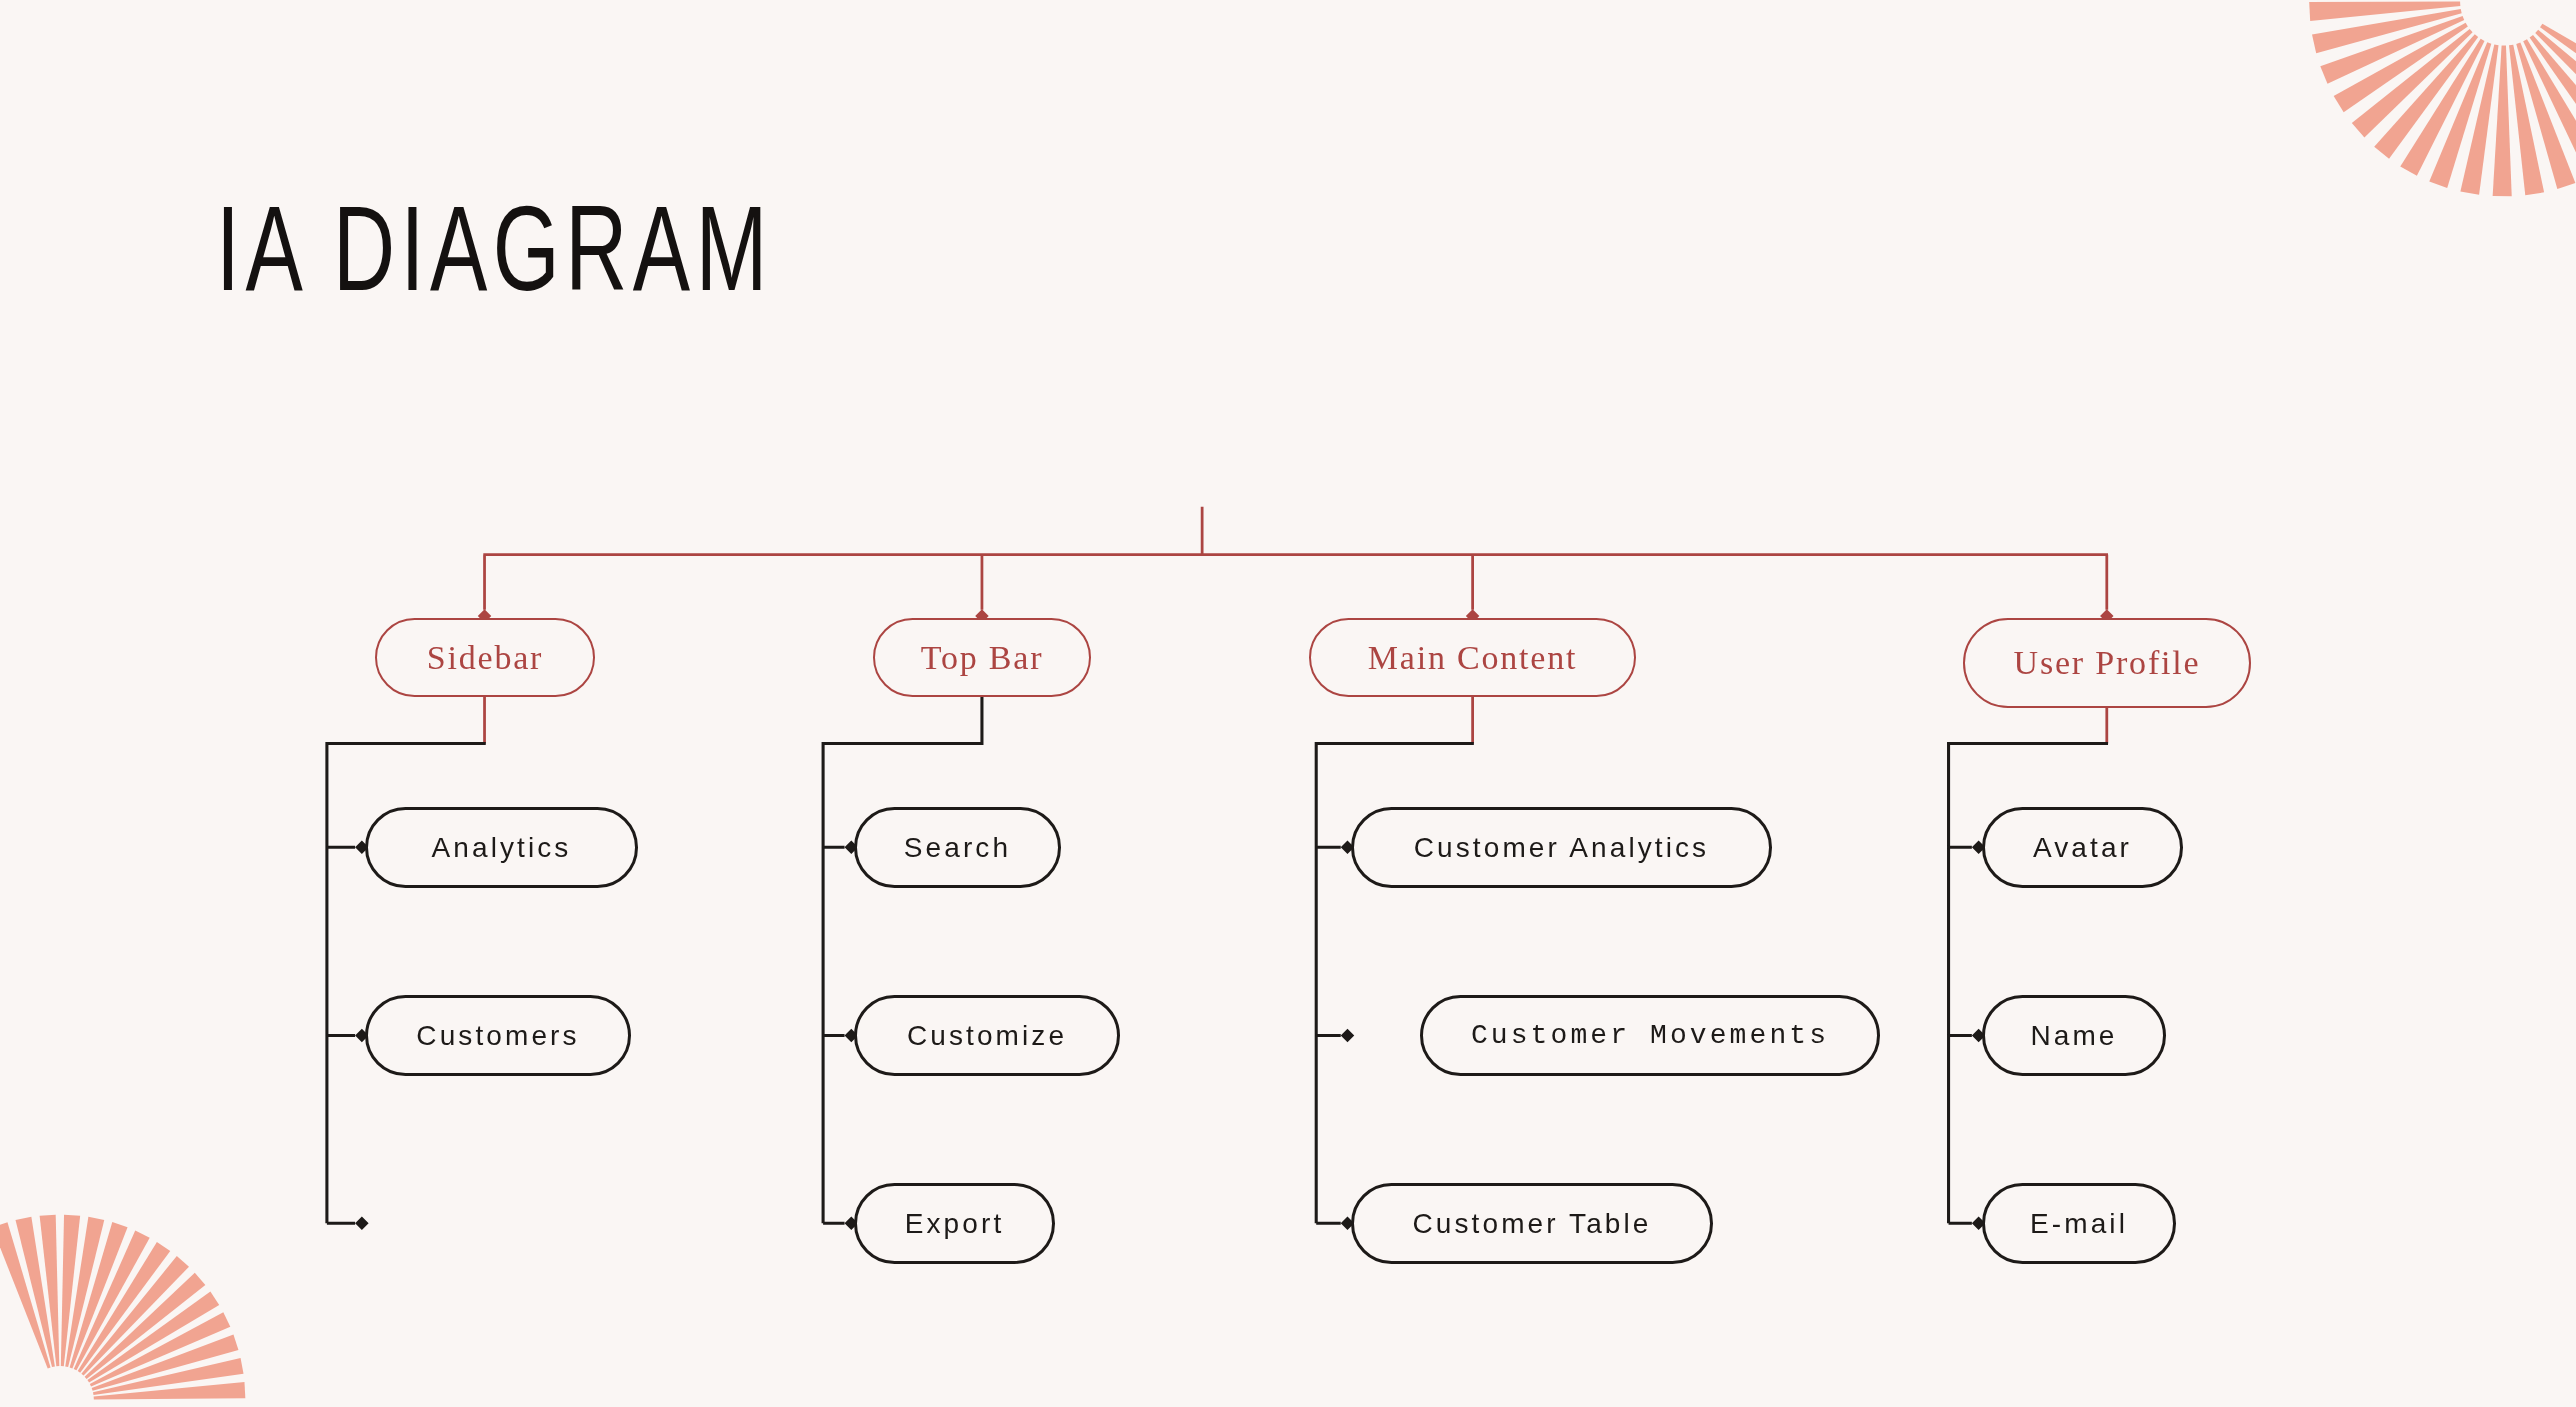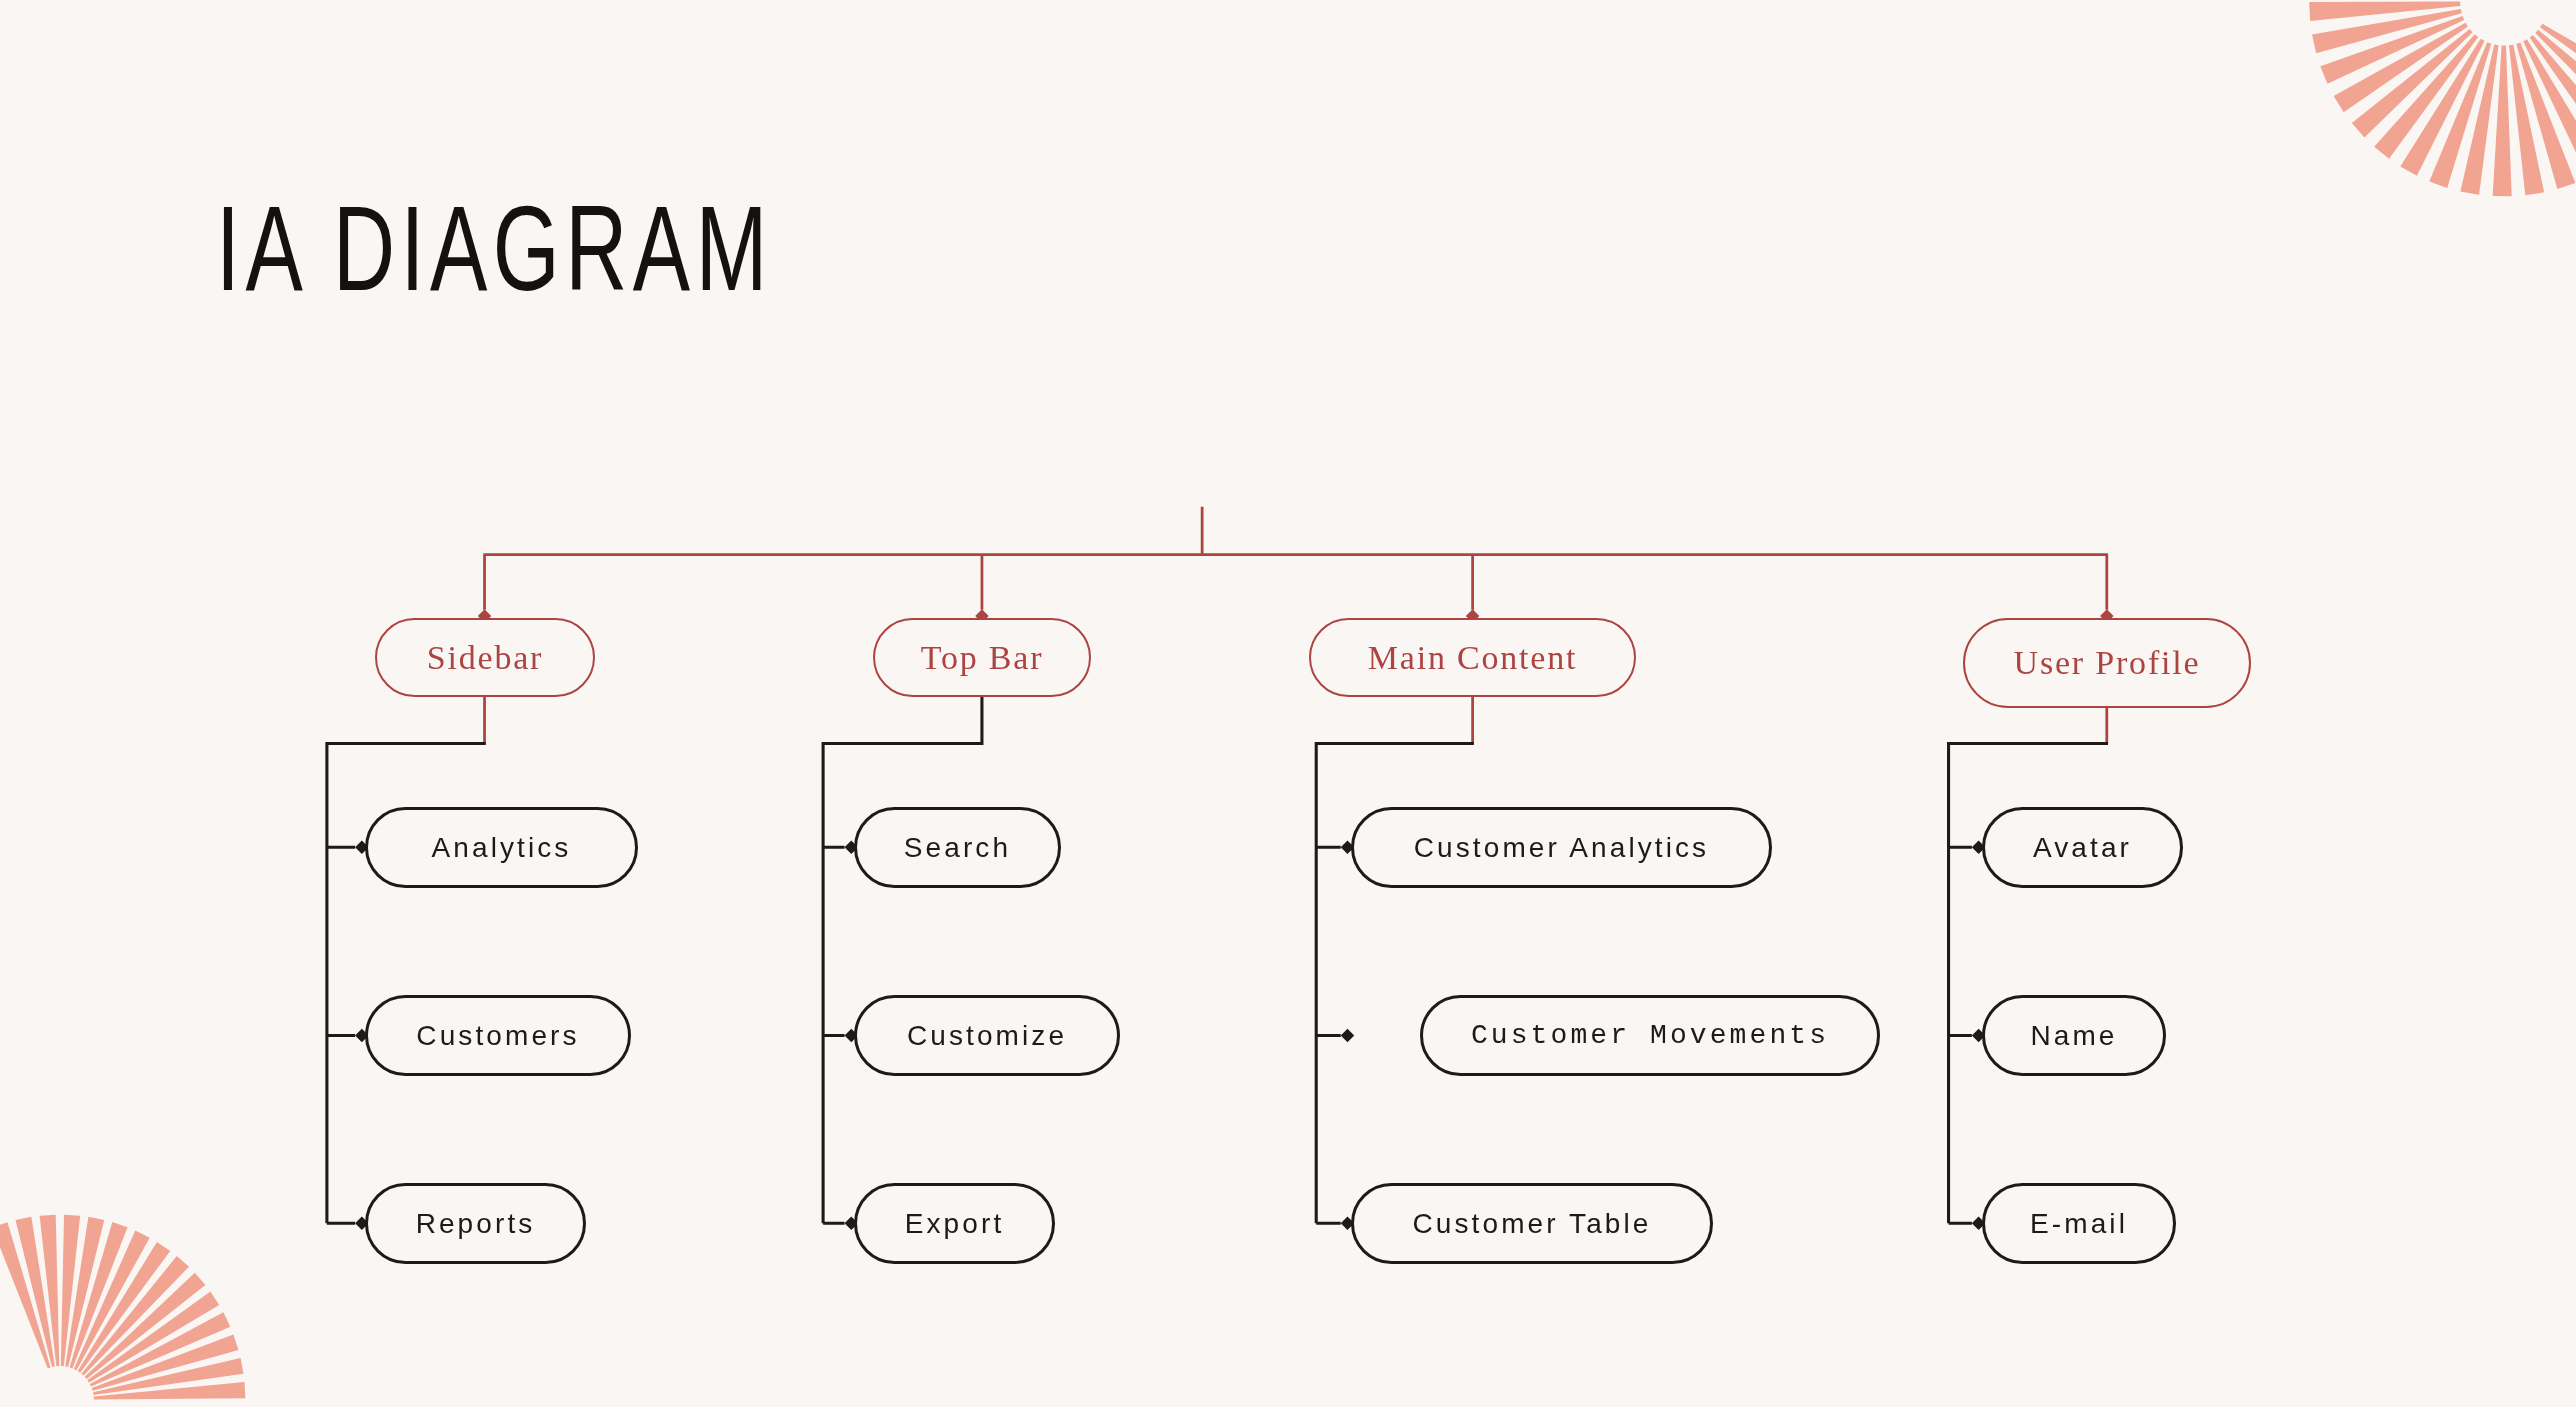--- a/index.html
+++ b/index.html
@@ -112,23 +112,20 @@
   <div class="pill red level1" style="left:1963px;top:618px;width:288px;height:90px;">
     <span class="lbl">User Profile</span>
   </div>
 
   <div class="pill black child" style="left:365px;top:807px;width:273px;height:81px;">
     <span class="lbl">Analytics</span>
   </div>
   <div class="pill black child" style="left:365px;top:995px;width:266px;height:81px;">
     <span class="lbl">Customers</span>
   </div>
-  <div class="pill black child" style="left:365px;top:1183px;width:221px;height:81px;">
-    <span class="lbl">Reports</span>
-  </div>
 
   <div class="pill black child" style="left:854px;top:807px;width:207px;height:81px;">
     <span class="lbl">Search</span>
   </div>
   <div class="pill black child" style="left:854px;top:995px;width:266px;height:81px;">
     <span class="lbl">Customize</span>
   </div>
   <div class="pill black child" style="left:854px;top:1183px;width:201px;height:81px;">
     <span class="lbl">Export</span>
   </div>

